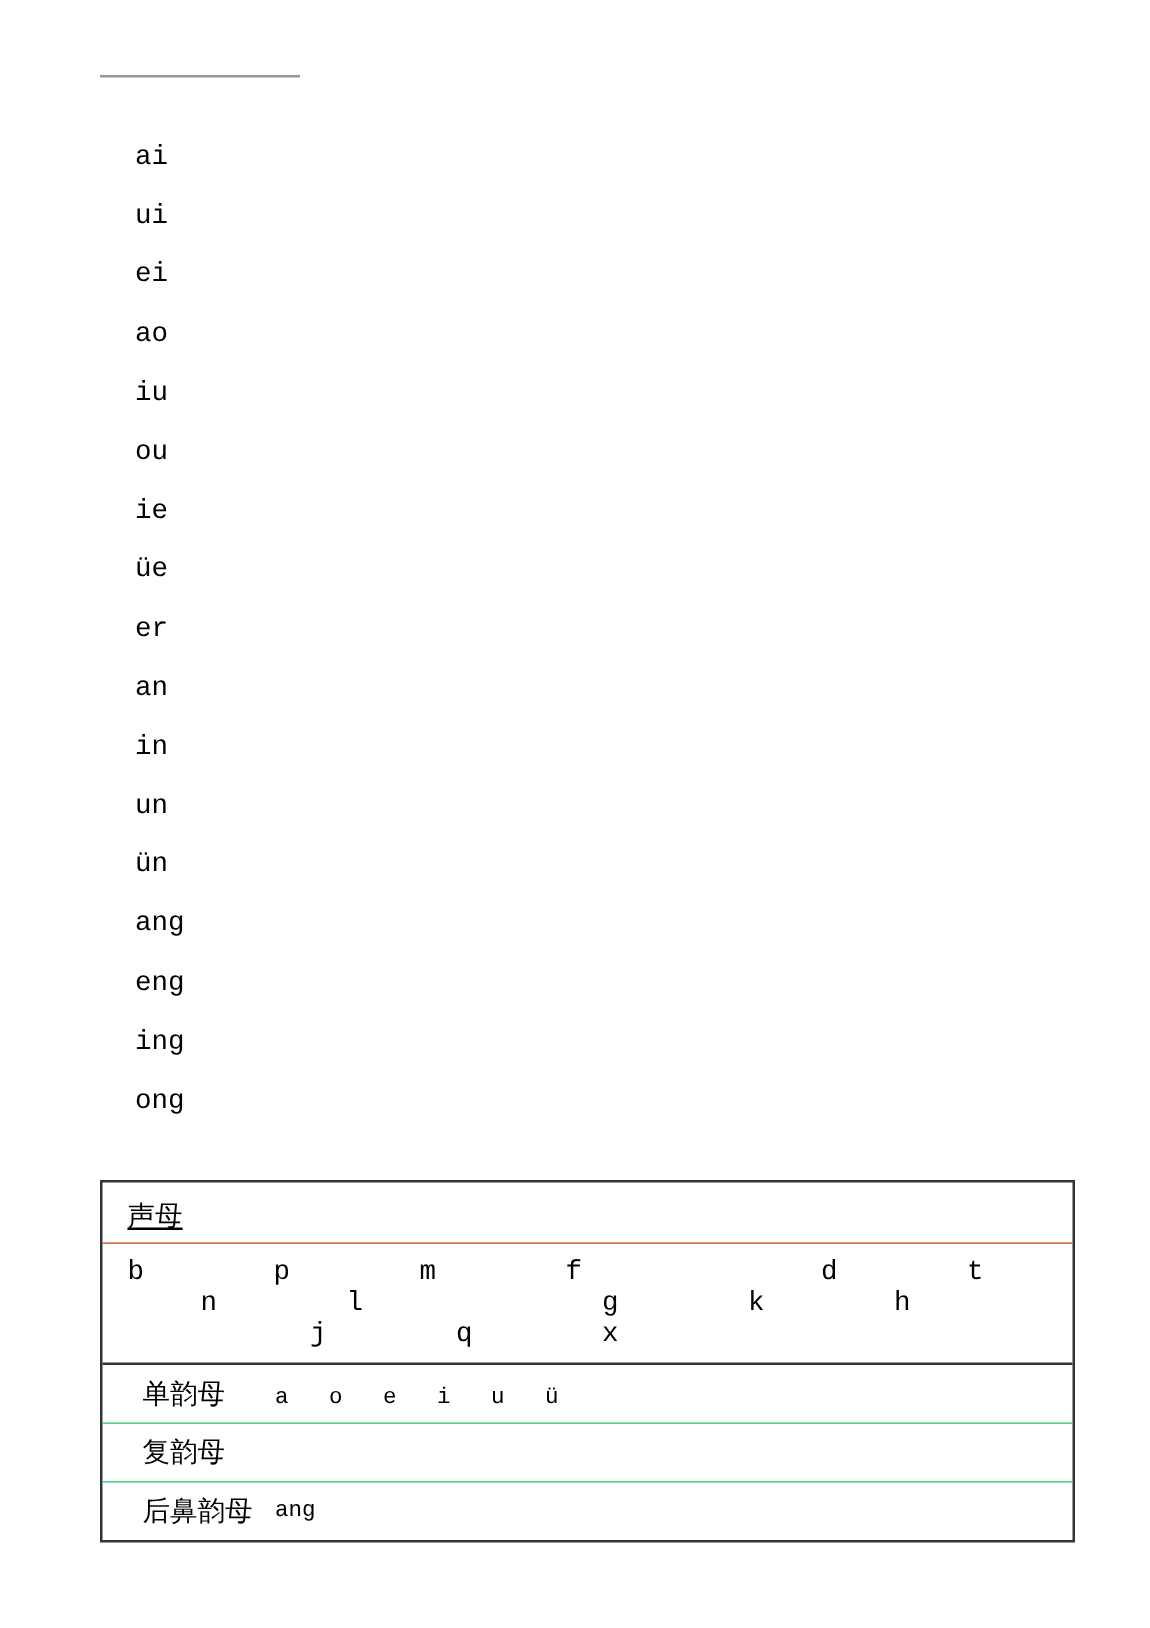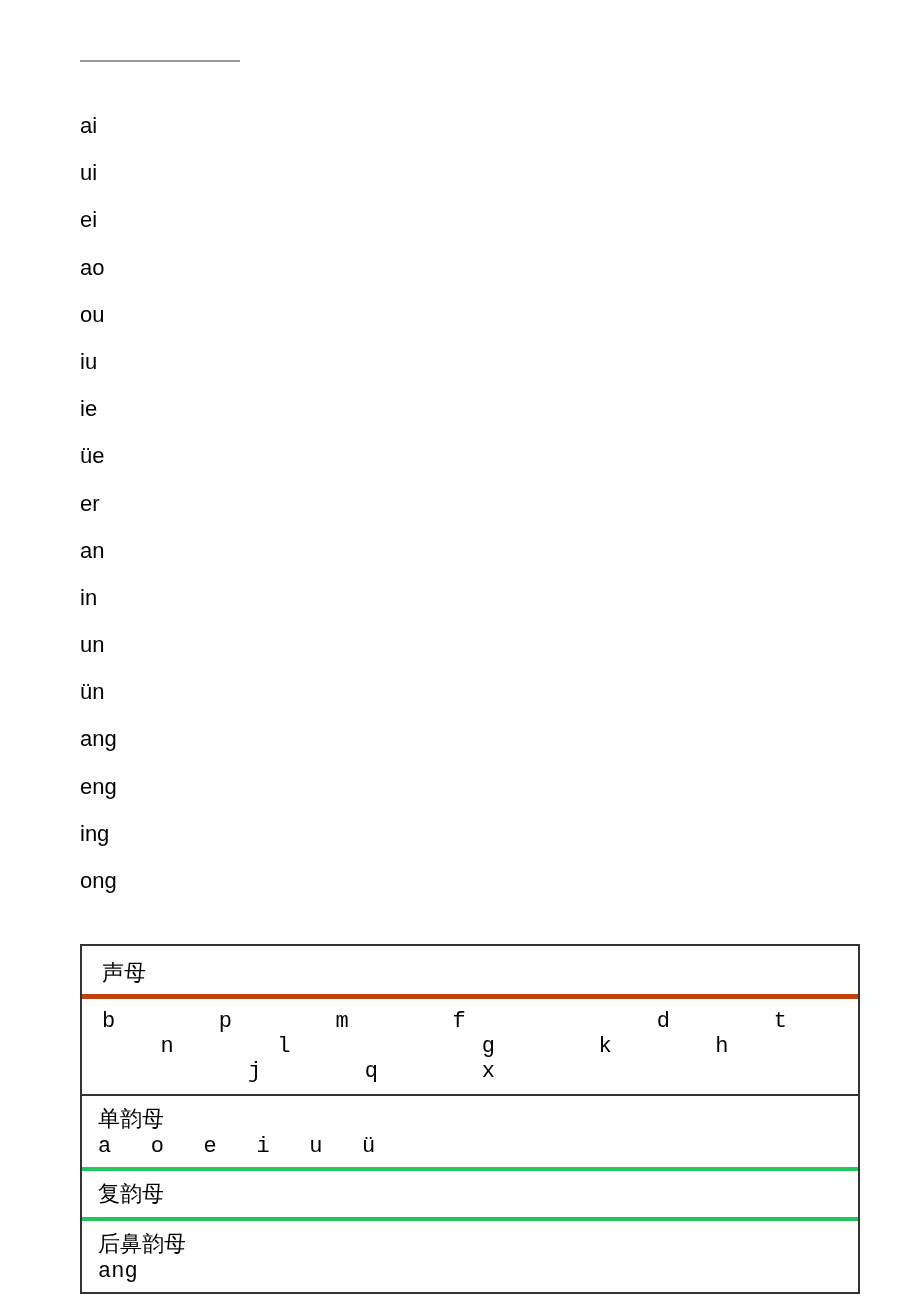--- a/index.html
+++ b/index.html
@@ -25,88 +25,91 @@
     }
 
     .pinyin-list {
       list-style: none;
       margin-bottom: 40px;
     }
 
     .pinyin-list li {
       padding: 6px 0;
       font-size: 22px;
-      font-family: Liberation Sans, sans-serif;
+      font-family: Liberation Mono, monospace;
       line-height: 1.6;
+      margin-left: 28px;
     }
 
     .table-section {
       border: 2px solid #333;
       width: 780px;
       margin-left: 0;
     }
 
     .table-header {
       padding: 12px 20px 6px 20px;
       font-size: 22px;
       font-family: 'Courier New', Courier, monospace;
-      border-bottom: 5px solid #c2410c;
+      border-bottom: 1px solid #c2410c;
+      text-decoration: underline;
     }
 
     .shengmu-row {
       padding: 10px 20px;
       font-size: 22px;
       font-family: 'Courier New', Courier, monospace;
       letter-spacing: 16px;
       border-bottom: 2px solid #333;
     }
 
     .yunmu-section {
       border-top: none;
     }
 
     .yunmu-row {
-      padding: 8px 16px;
+      padding: 8px 32px;
       font-size: 22px;
       font-family: 'Courier New', Courier, monospace;
       display: flex;
       align-items: baseline;
       gap: 0;
-      flex-direction: column;
     }
 
     .yunmu-label {
       display: inline-block;
       min-width: 90px;
       font-size: 22px;
     }
 
     .yunmu-values {
       display: inline-flex;
       gap: 14px;
-      font-size: 22px;
+      font-size: 18px;
       font-family: 'Courier New', Courier, monospace;
+      margin-left: 16px;
     }
 
     .section-divider {
-      border-top: 4px solid #22c55e;
+      border-top: 1px solid #22c55e;
+      align-items: center;
     }
   </style>
 </head>
 <body>
 
 <div class="top-line"></div>
 
 <ul class="pinyin-list">
   <li>ai</li>
   <li>ui</li>
   <li>ei</li>
   <li>ao</li>
+  <li>iu</li>
   <li>ou</li>
-  <li>iu</li>
   <li>ie</li>
   <li>üe</li>
   <li>er</li>
   <li>an</li>
   <li>in</li>
   <li>un</li>
   <li>ün</li>
   <li>ang</li>
   <li>eng</li>
   <li>ing</li>

